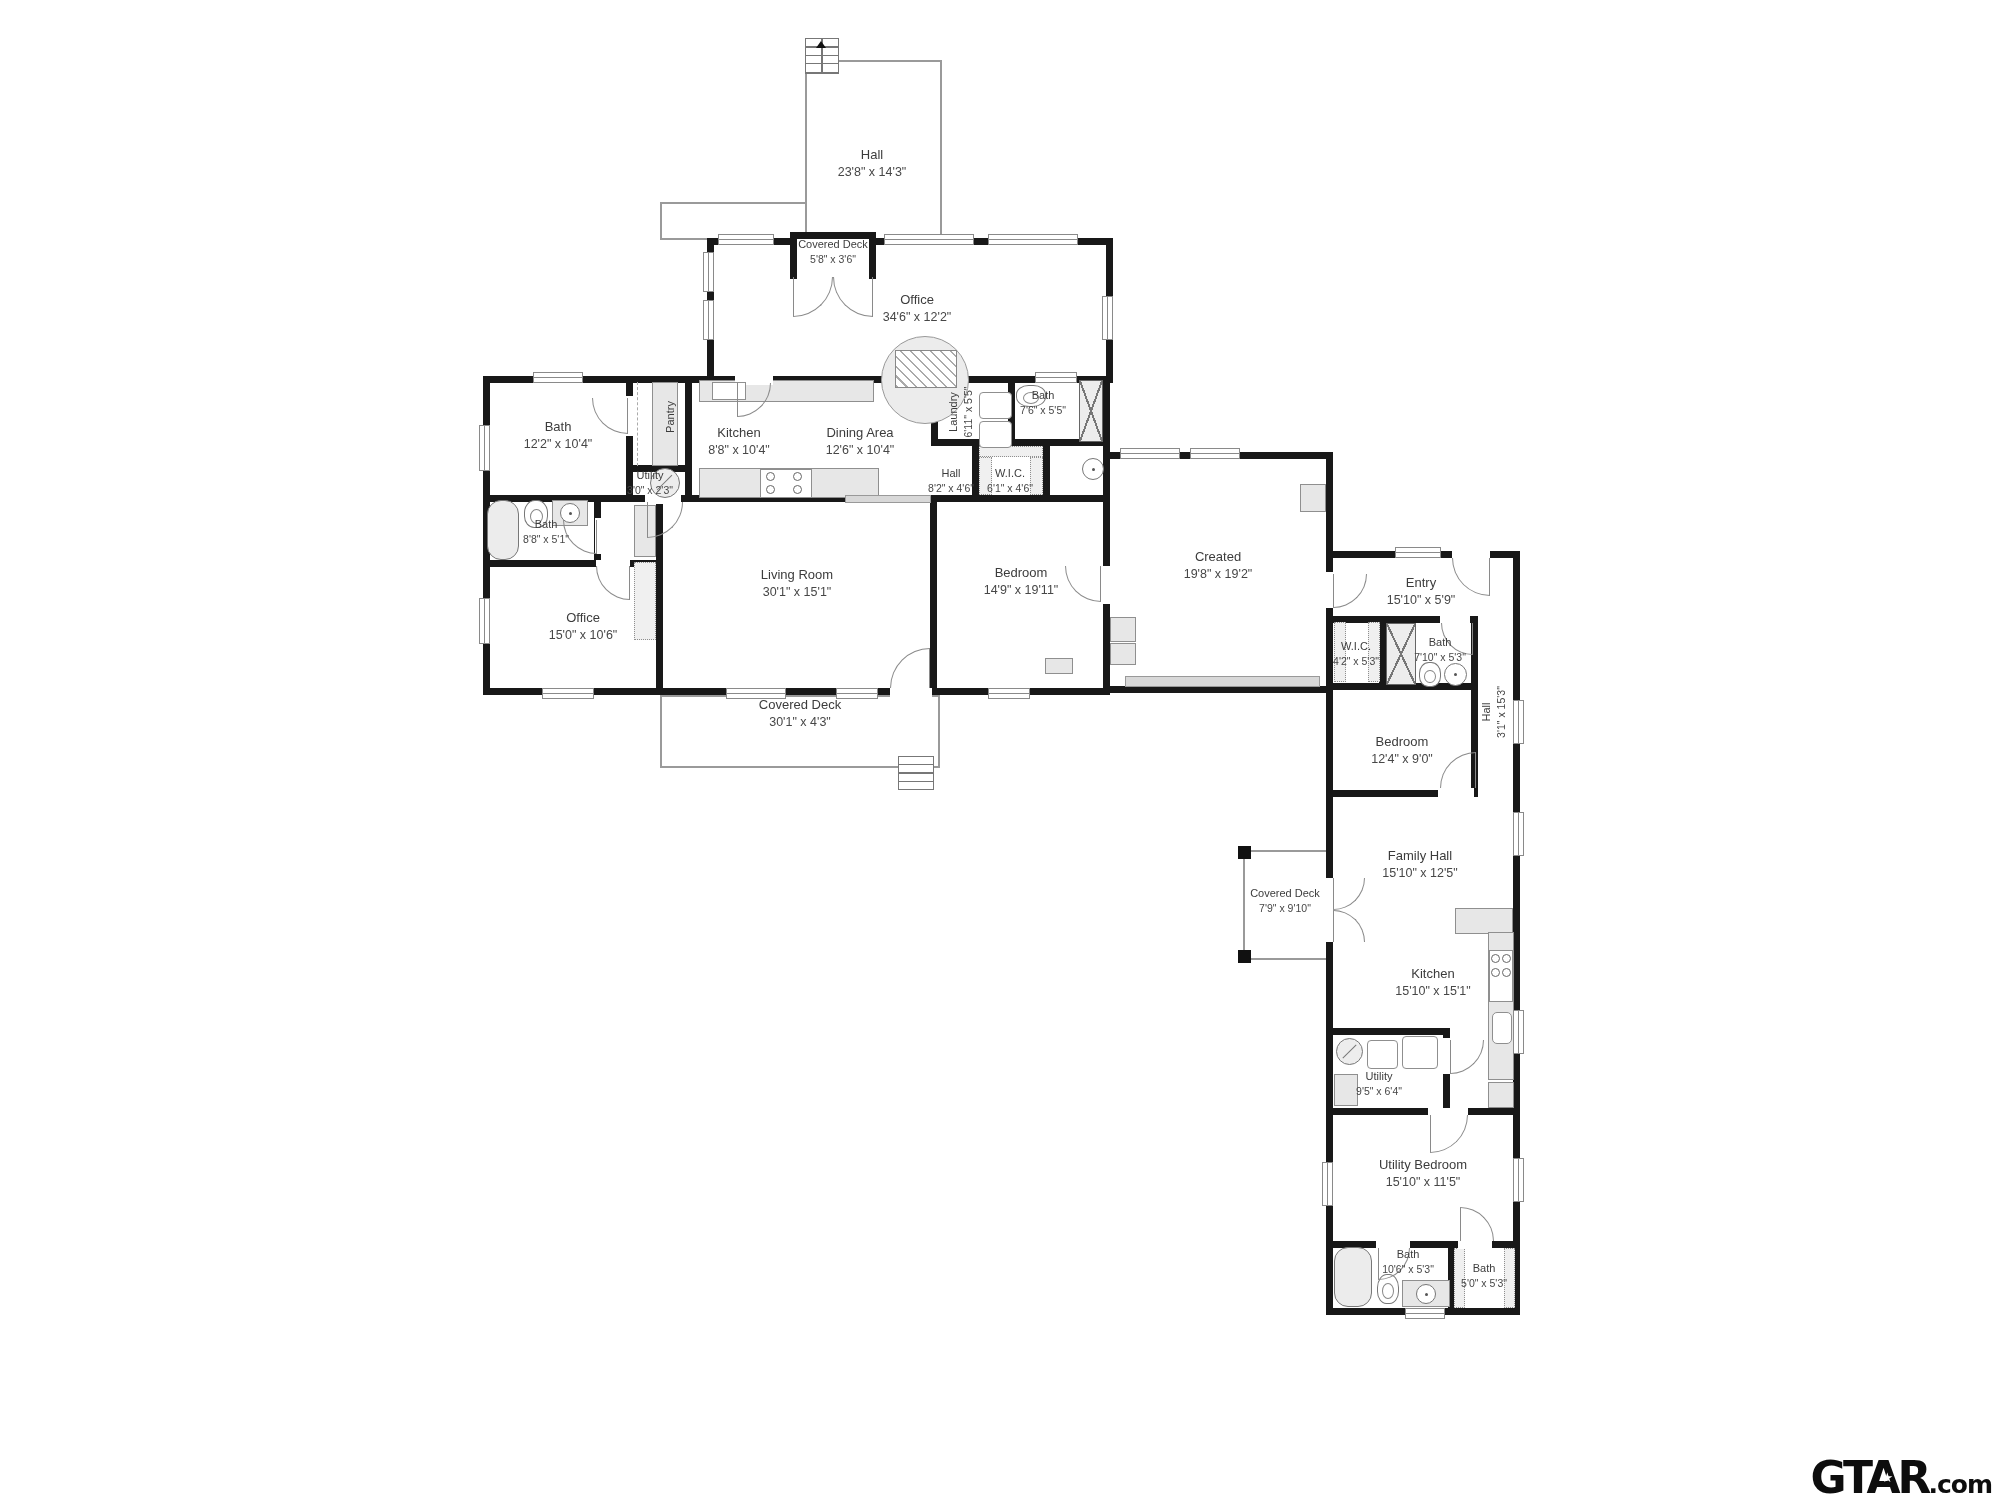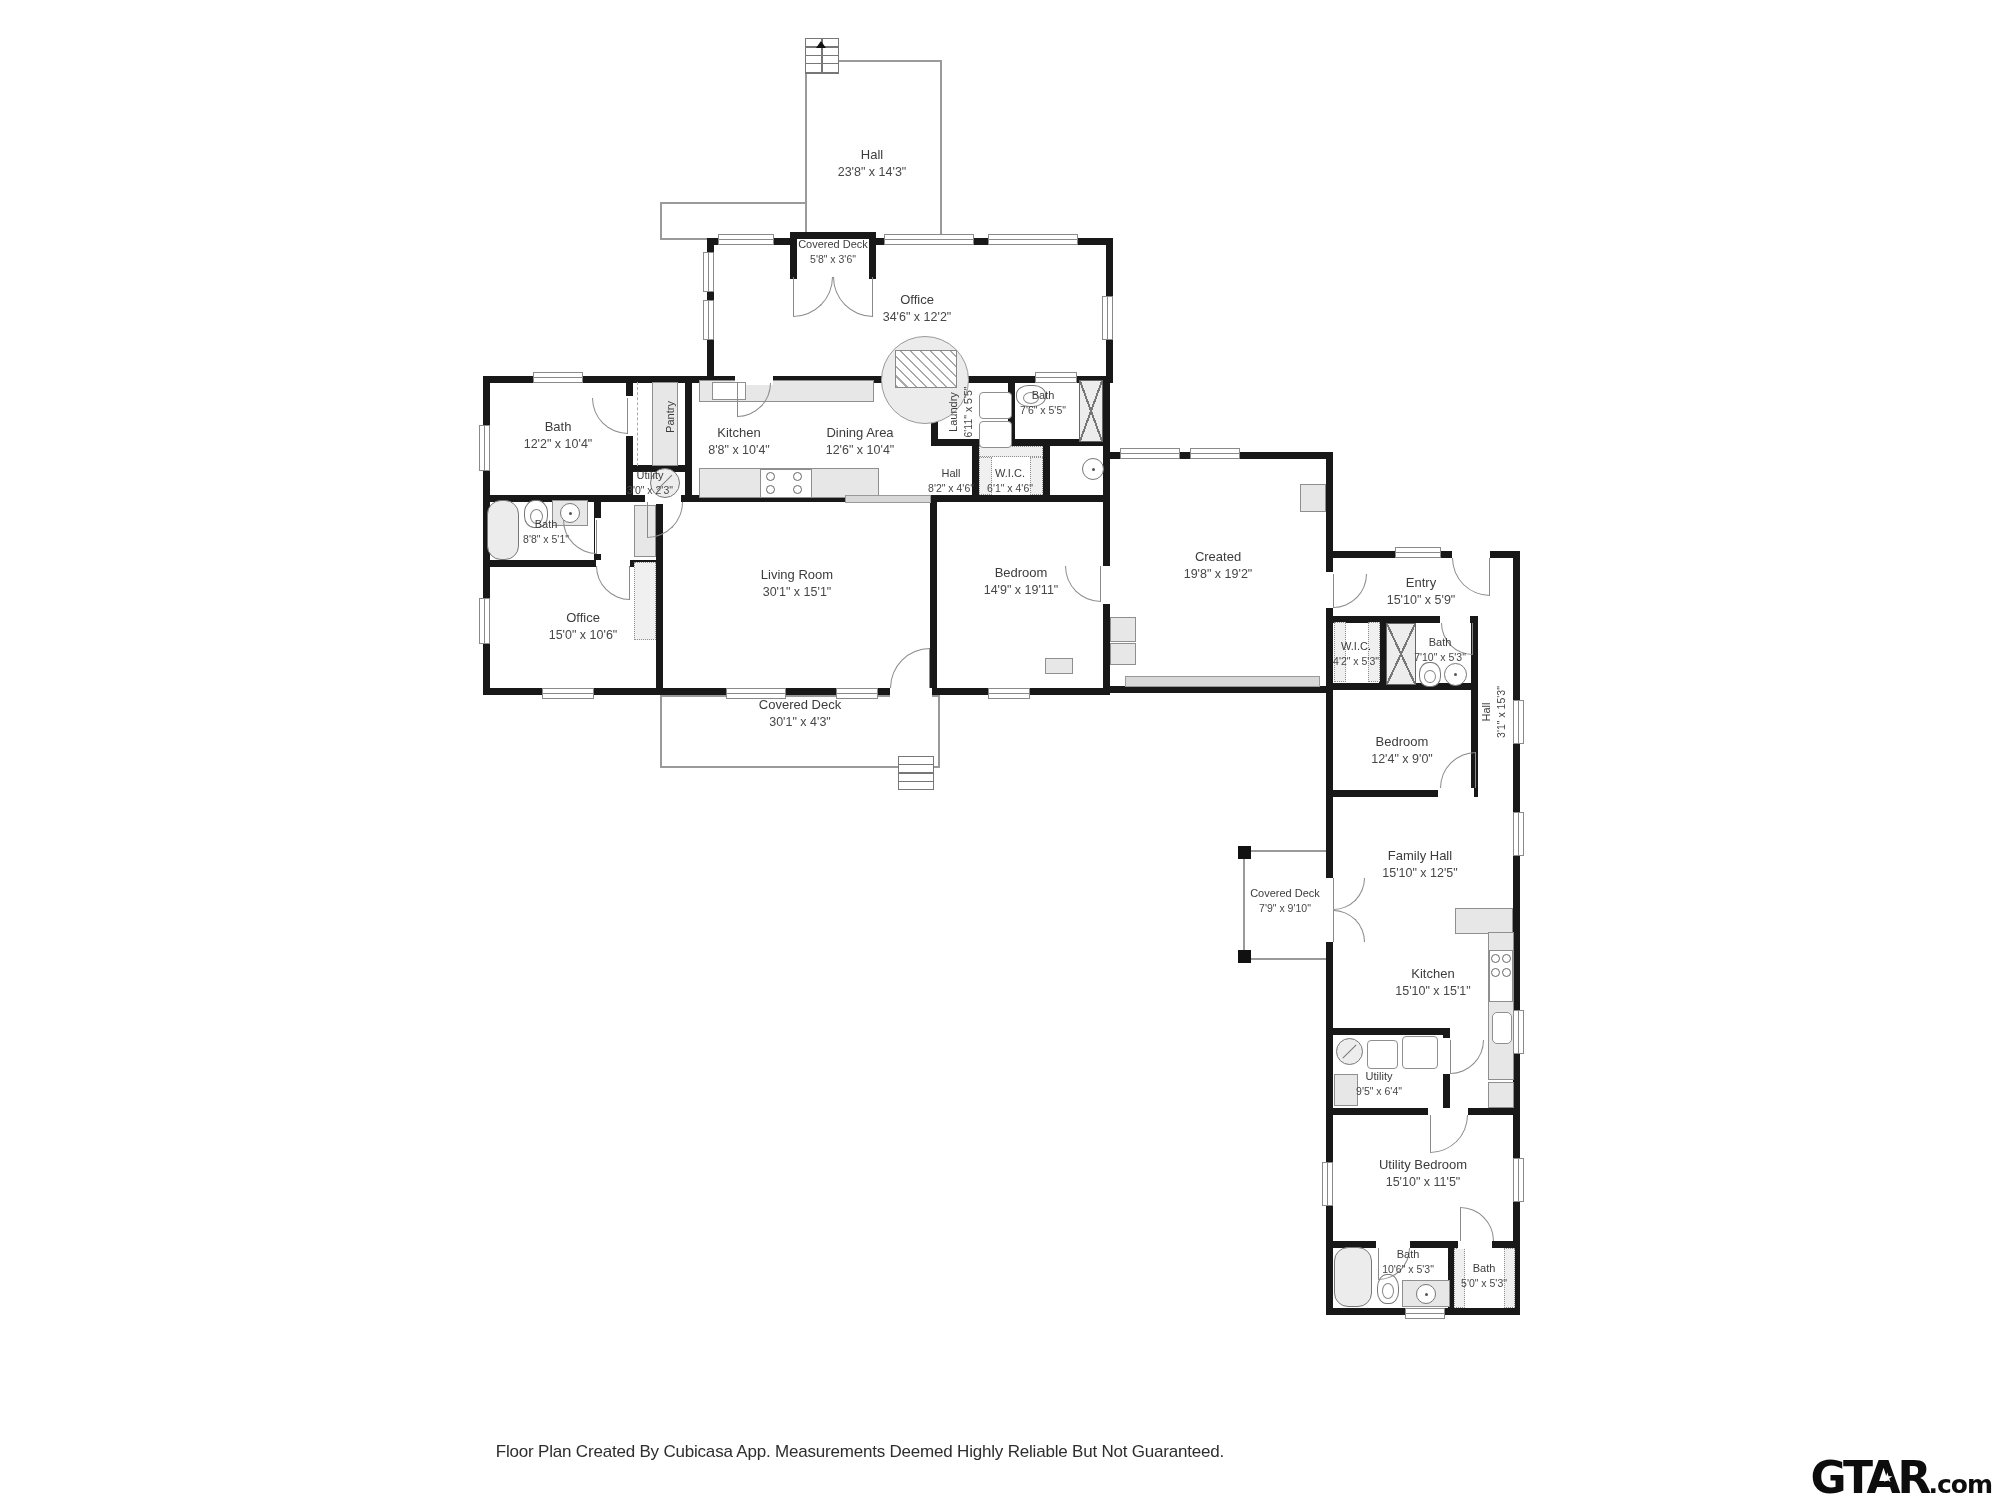--- a/index.html
+++ b/index.html
@@ -334,18 +334,17 @@
     </div>
   <div class="lbl small" style="left:1408px;top:1262px;">
       <div class="nm">Bath</div>
       <div class="dm">10'6" x 5'3"</div>
     </div>
   <div class="lbl small" style="left:1484px;top:1276px;">
       <div class="nm">Bath</div>
       <div class="dm">5'0" x 5'3"</div>
     </div>
 
-  <div id="footer">Floor Plan Created By Cubicasa App. Measurements Deemed Highly Reliable But Not Guaranteed.</div>
   <div id="logo">
     <span class="gtar"><span>GTAR</span><span class="gtar-star">★</span></span>
     <span class="gcom">.com</span>
   </div>
 </div>
 
 </body></html>

